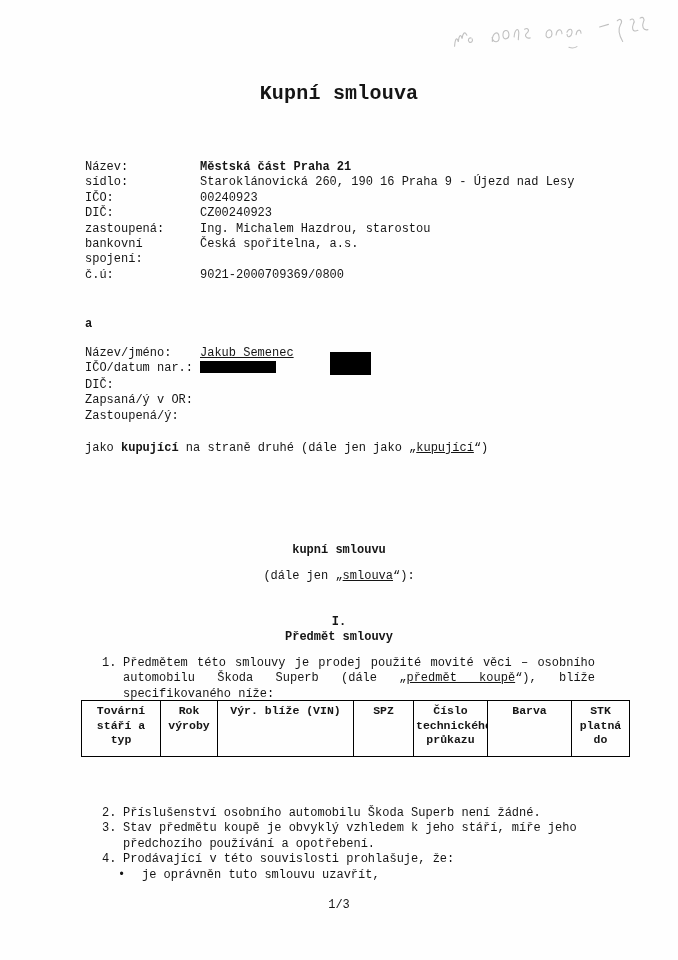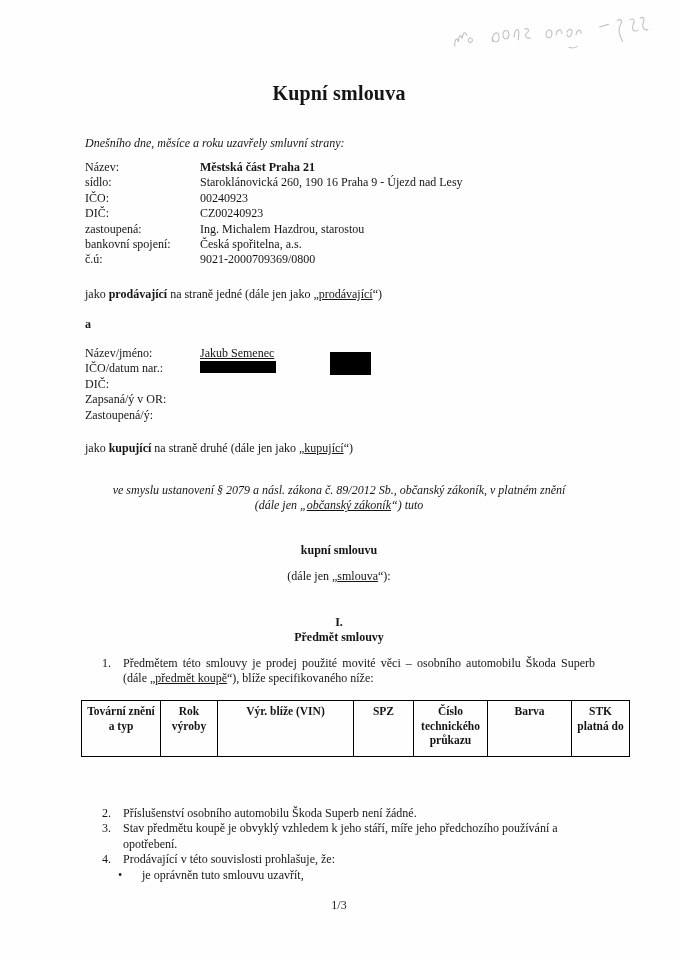--- a/index.html
+++ b/index.html
@@ -1,18 +1,18 @@
 <!DOCTYPE html>
 <html><head>
 <meta charset="utf-8">
 <style>
   html, body { margin:0; padding:0; background:#ffffff; }
   .page {
     position:relative; width:678px; height:960px; background:#fefefe;
-    font-family:Liberation Serif, serif; font-size:12px; line-height:15.4px;
+    font-family:Liberation Mono, monospace; font-size:12px; line-height:15.4px;
     color:#151515; overflow:hidden;
   }
   .abs { position:absolute; }
   .center { left:0; right:0; text-align:center; }
   .b { font-weight:bold; }
   .i { font-style:italic; }
   .u { text-decoration:underline; }
   .title { font-size:20px; font-weight:bold; letter-spacing:.2px; }
   .fields .frow { display:flex; }
   .flabel { flex:0 0 115px; }
@@ -49,21 +49,20 @@
       <path d="M6,27 c1,-7 3,-10 4,-4 c1,-6 3,-9 4,-3 c1,-5 3,-8 5,-3 m4,3 c-2,-1 -4,2 -2,4 c2,1 4,-1 3,-3"></path>
       <path d="M44,25 c0,-8 7,-12 7,-4 c0,6 -6,6 -7,0 m11,-1 c0,-6 6,-7 6,-1 c0,5 -6,6 -6,1 m11,2 c1,-7 5,-10 5,-4 l-1,7 m7,-10 c4,-2 5,2 2,4 c-3,2 -1,6 3,5"></path>
       <path d="M98,23 c0,-6 6,-8 6,-2 c0,4 -5,6 -6,2 m10,0 c1,-6 6,-7 6,-1 m5,-1 c2,-4 6,-4 5,1 c-1,4 -5,5 -5,1 m9,1 c1,-5 5,-6 5,-1"></path>
       <path d="M152,18 l9,-2 m9,-3 c3,-3 6,0 3,4 c-2,3 -3,9 1,17 m9,-21 c3,-2 5,1 3,4 c-2,4 -2,9 4,7 m3,-12 c3,-2 5,1 3,4 c-2,4 -1,9 4,8"></path>
       <path d="M120,36 q4,2 8,0"></path>
     </g>
   </svg>
 
   <div class="abs center title" style="top:86px;">Kupní smlouva</div>
 
-  <div class="abs i" style="left:85px; top:136px;">Dnešního dne, měsíce a roku uzavřely smluvní strany:</div>
 
   <div class="abs fields" style="left:85px; top:160px;">
     <div class="frow">
       <span class="flabel">Název:</span>
       <span class="fvalue b">Městská část Praha 21</span>
     </div>
     <div class="frow">
       <span class="flabel">sídlo:</span>
       <span class="fvalue">Staroklánovická 260, 190 16 Praha 9 - Újezd nad Lesy</span>
     </div>
@@ -82,21 +81,20 @@
     <div class="frow">
       <span class="flabel">bankovní spojení:</span>
       <span class="fvalue">Česká spořitelna, a.s.</span>
     </div>
     <div class="frow">
       <span class="flabel">č.ú:</span>
       <span class="fvalue">9021-2000709369/0800</span>
     </div>
   </div>
 
-  <div class="abs" style="left:85px; top:287px;"><span>jako </span><span class="b">prodávající</span><span> na straně jedné (dále jen jako „</span><span class="u">prodávající</span><span>“)</span></div>
 
   <div class="abs b" style="left:85px; top:317px;">a</div>
 
   <div class="abs fields" style="left:85px; top:346px;">
     <div class="frow">
       <span class="flabel">Název/jméno:</span>
       <span class="fvalue u">Jakub Semenec</span>
     </div>
     <div class="frow">
       <span class="flabel">IČO/datum nar.:</span>
@@ -110,24 +108,20 @@
     </div>
     <div class="frow">
       <span class="flabel">Zastoupená/ý:</span>
     </div>
 
     <span class="redact r2 abs" style="left:245px; top:6px;"></span>
   </div>
 
   <div class="abs" style="left:85px; top:441px;"><span>jako </span><span class="b">kupující</span><span> na straně druhé (dále jen jako „</span><span class="u">kupující</span><span>“)</span></div>
 
-  <div class="abs center i" style="top:483px;">
-    <div>ve smyslu ustanovení § 2079 a násl. zákona č. 89/2012 Sb., občanský zákoník, v platném znění</div>
-    <div><span>(dále jen „</span><span class="u">občanský zákoník</span><span>“) tuto</span></div>
-  </div>
 
   <div class="abs center b" style="top:543px;">kupní smlouvu</div>
   <div class="abs center" style="top:569px;"><span>(dále jen „</span><span class="u">smlouva</span><span>“):</span></div>
 
   <div class="abs center b" style="top:615px;">
     <div>I.</div>
     <div>Předmět smlouvy</div>
   </div>
 
   <div class="abs list" style="left:102px; top:656px;">
@@ -142,21 +136,21 @@
       <col style="width:79px">
         <col style="width:57px">
         <col style="width:136px">
         <col style="width:60px">
       <col style="width:74px">
         <col style="width:84px">
         <col style="width:58px">
     </colgroup>
     <tbody>
         <tr>
-      <th>Tovární znění a typ</th>
+      <th>Tovární stáří a typ</th>
       <th>Rok výroby</th>
       <th>Výr. blíže (VIN)</th>
       <th>SPZ</th>
       <th>Číslo technického průkazu</th>
       <th>Barva</th>
       <th>STK platná do</th>
     </tr>
   </tbody>
     </table>
 

